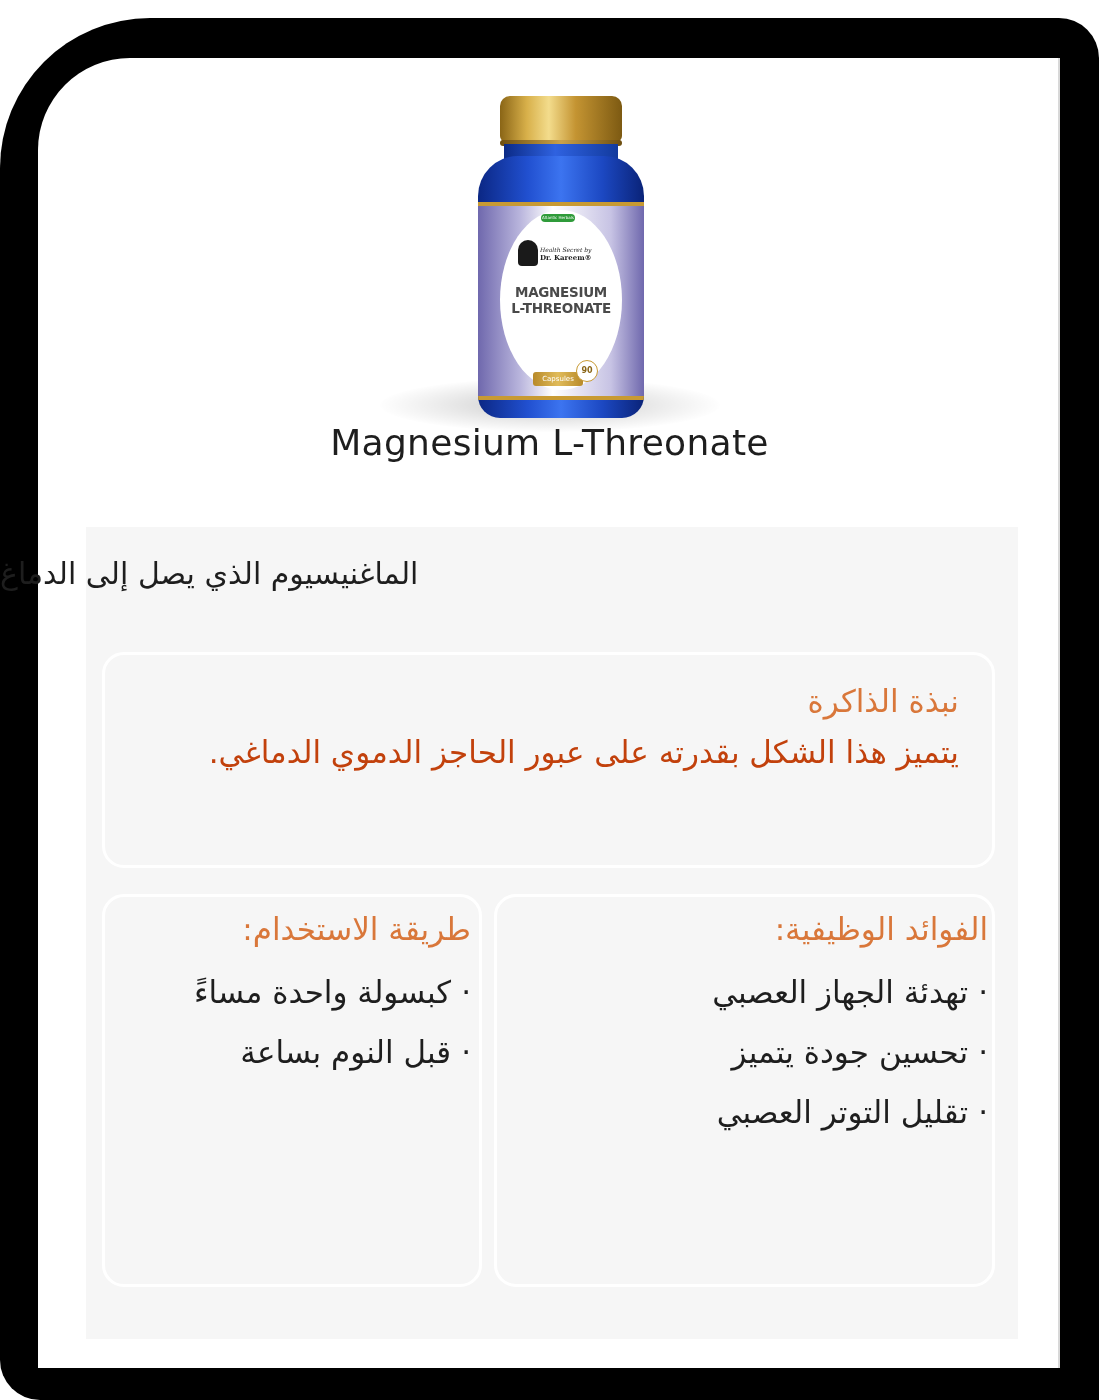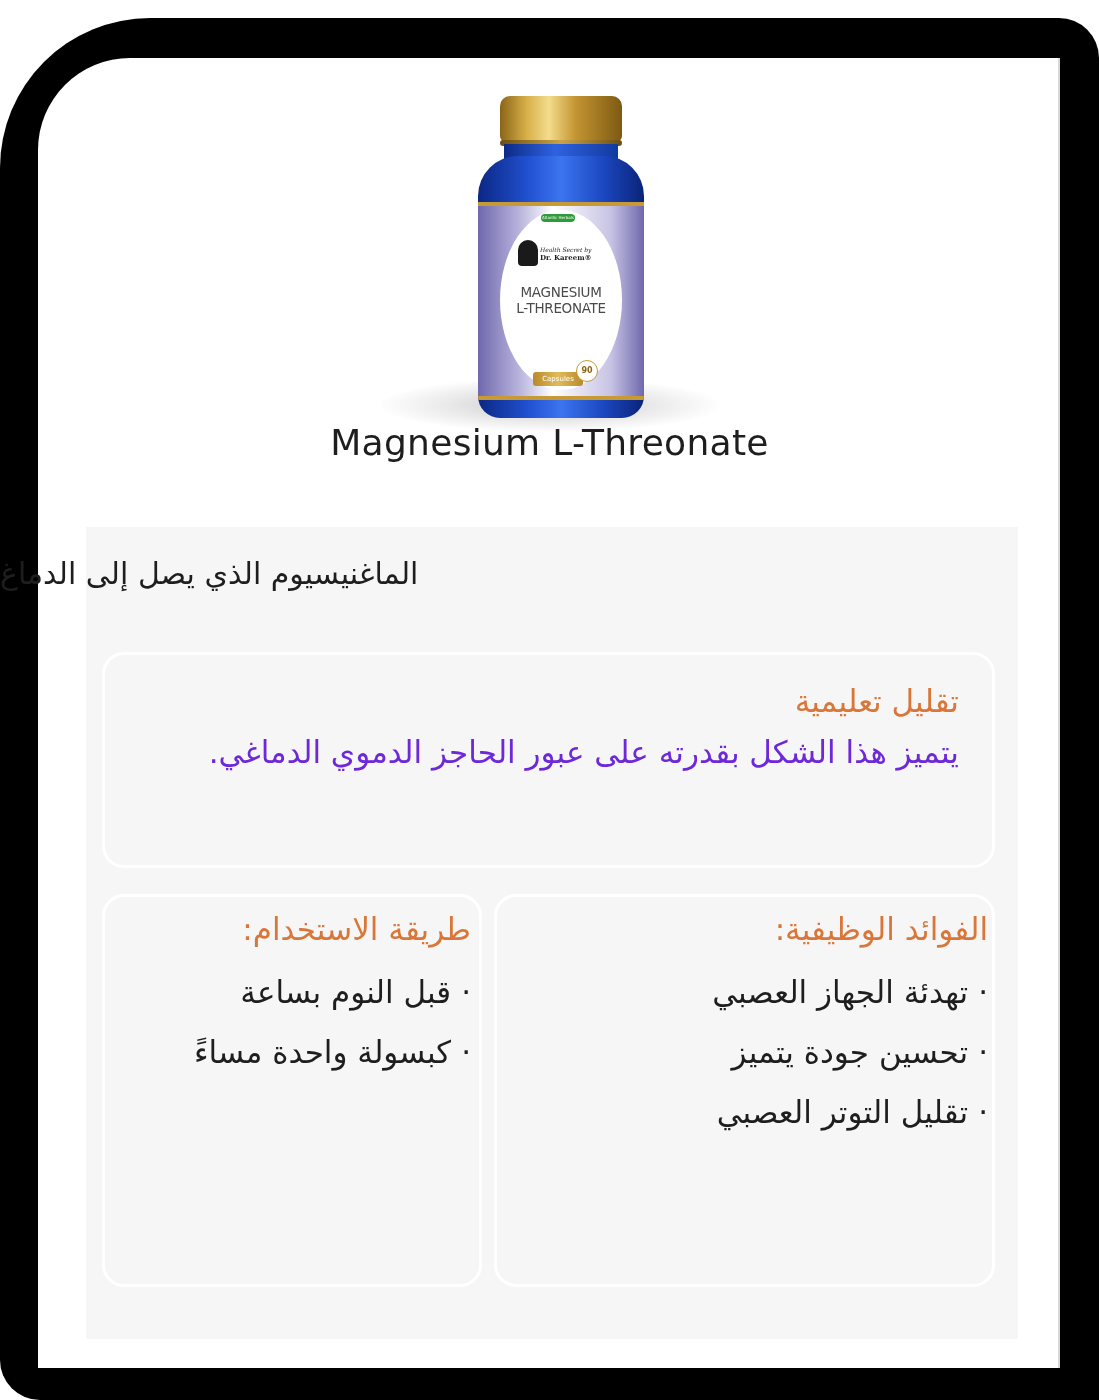--- a/index.html
+++ b/index.html
@@ -65,21 +65,21 @@
     position: absolute; left: 40px; top: 34px; width: 20px; height: 26px;
     background: #1a1a1a; border-radius: 10px 10px 4px 4px;
   }
   .doc-text {
     position: absolute; left: 62px; top: 40px; font-family: "DejaVu Serif", serif;
     font-size: 7px; font-weight: bold; color: #222; line-height: 8px; text-align: left;
   }
   .doc-text .script { font-style: italic; font-weight: normal; font-size: 6px; }
   .prod-name-label {
     position: absolute; left: 0; top: 78px; width: 166px; text-align: center;
-    font-family: "DejaVu Sans", sans-serif; font-weight: normal; color: #4a4a4a;
+    font-family: "DejaVu Sans", sans-serif; font-weight: bold; color: #4a4a4a;
     font-size: 13.5px; line-height: 16px; letter-spacing: -0.3px;
   }
   .capsule-tag {
     position: absolute; left: 55px; top: 166px; width: 50px; height: 14px;
     background: linear-gradient(90deg,#b88a2a,#e0bb5a,#b88a2a);
     border-radius: 3px; color: #fff; font-size: 7px; font-weight: normal;
     text-align: center; line-height: 14px;
   }
   .capsule-count {
     position: absolute; left: 98px; top: 154px; width: 20px; height: 20px;
@@ -104,21 +104,21 @@
     border: 3px solid #ffffff; border-radius: 22px; background: #f6f6f6;
     direction: rtl; text-align: right;
   }
   .card-intro { left: 102px; top: 652px; width: 893px; height: 216px; padding: 24px 33px 0 20px; }
   .card-benefits { left: 494px; top: 894px; width: 501px; height: 393px; padding: 10px 4px 0 10px; }
   .card-usage { left: 102px; top: 894px; width: 380px; height: 393px; padding: 10px 8px 0 0; overflow: hidden; }
   .card-title {
     color: #d9773a; font-size: 31px; line-height: 44px; margin: 0;
   }
   .intro-text {
-    color: #6d28d9; font-size: 31px; line-height: 66px; margin-top: -4px;
+    color: #c2410c; font-size: 31px; line-height: 66px; margin-top: -4px;
   }
   .list { margin: 0; padding: 0; list-style: none; }
   .list li {
     color: #1e1e1e; font-size: 31px; line-height: 38px; margin-top: 22px;
     white-space: normal;
   }
   .card-usage .list li { white-space: nowrap; }
   .list li .bullet { margin-left: 10px; }
 </style>
 </head>
@@ -152,32 +152,32 @@
   </div>
 </div>
 
 <div class="product-title">Magnesium L-Threonate</div>
 
 <div class="panel"></div>
 
 <div class="subtitle">الماغنيسيوم الذي يصل إلى الدماغ</div>
 
 <div class="card card-intro">
-  <div class="card-title">تقليل تعليمية</div>
+  <div class="card-title">نبذة الذاكرة</div>
   <div class="intro-text">يتميز هذا الشكل بقدرته على عبور الحاجز الدموي الدماغي.</div>
 </div>
 
 <div class="card card-benefits">
   <div class="card-title">الفوائد الوظيفية:</div>
   <ul class="list">
     <li><span class="bullet">·</span><span>تهدئة الجهاز العصبي</span></li>
     <li><span class="bullet">·</span><span>تحسين جودة يتميز</span></li>
     <li><span class="bullet">·</span><span>تقليل التوتر العصبي</span></li>
   </ul>
 </div>
 
 <div class="card card-usage">
   <div class="card-title">طريقة الاستخدام:</div>
   <ul class="list">
+    <li><span class="bullet">·</span><span>كبسولة واحدة مساءً</span></li>
     <li><span class="bullet">·</span><span>قبل النوم بساعة</span></li>
-    <li><span class="bullet">·</span><span>كبسولة واحدة مساءً</span></li>
   </ul>
 </div>
 
 </body></html>

